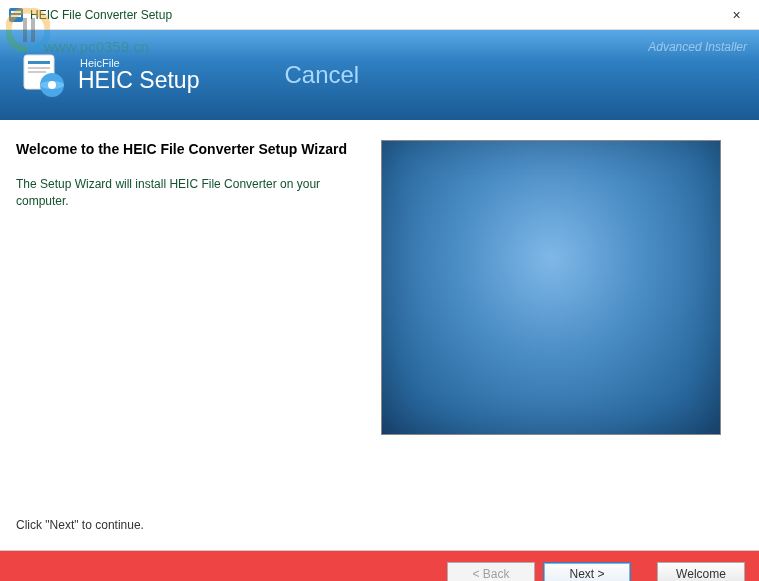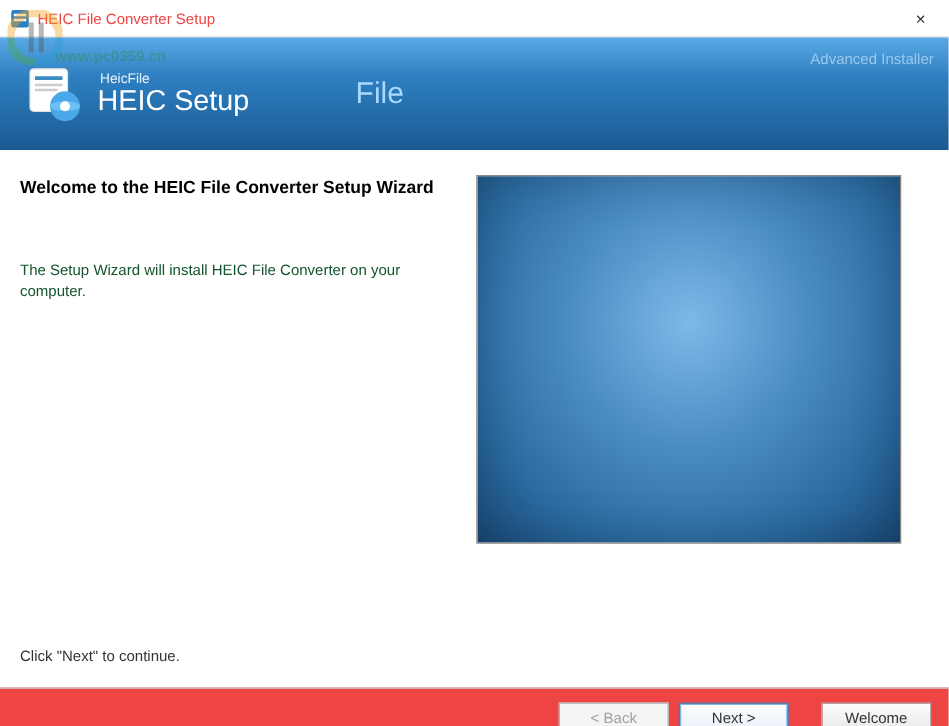--- a/index.html
+++ b/index.html
@@ -21,21 +21,21 @@
       position: relative;
     }
     .titlebar-icon {
       width: 16px;
       height: 16px;
       margin-right: 6px;
     }
     .titlebar-icon svg { width: 100%; height: 100%; }
     .titlebar-text {
       font-size: 12px;
-      color: #ef4444;
+      color: #14532d;
       flex: 1;
     }
     .close-btn {
       position: absolute;
       right: 0;
       top: 0;
       width: 45px;
       height: 30px;
       display: flex;
       align-items: center;
@@ -76,32 +76,32 @@
       color: #a8d8ff;
       font-weight: 300;
       margin-left: 85px;
     }
     .banner-advanced {
       position: absolute;
       right: 12px;
       top: 10px;
       font-size: 12px;
       color: #9cc8ea;
+      font-style: italic;
     }
     .content {
       display: flex;
       height: 430px;
       padding: 20px 24px 10px 16px;
       gap: 20px;
     }
     .left-col {
       flex: 0 0 345px;
       display: flex;
       flex-direction: column;
-      gap: 32px;
     }
     .heading {
       font-size: 14px;
       font-weight: bold;
       color: #000;
       margin-bottom: 18px;
       line-height: 1.3;
     }
     .body-text {
       font-size: 12px;
@@ -182,22 +182,22 @@
       font-size: 24px;
       font-weight: bold;
       color: rgba(80,80,80,0.55);
       letter-spacing: 1px;
       font-family: "SimHei", sans-serif;
     }
     .watermark-url {
       position: absolute;
       left: 38px;
       top: 32px;
-      font-size: 12px;
-      font-weight: bold;
+      font-size: 15px;
+      font-weight: normal;
       color: rgba(40,140,60,0.6);
       font-family: Arial, sans-serif;
     }
   </style>
 </head>
 <body>
 
 <div class="watermark">
   <svg class="watermark-circle" viewBox="0 0 44 44">
     <path d="M22 2 A20 20 0 0 1 42 22" fill="none" stroke="#f5a623" stroke-width="7" opacity="0.7"></path>
@@ -233,21 +233,21 @@
       <rect x="10" y="20" width="18" height="2" fill="#ccc"></rect>
       <circle cx="34" cy="34" r="12" fill="#4aa8e8"></circle>
       <ellipse cx="34" cy="34" rx="12" ry="4" fill="#6cc0f5"></ellipse>
       <circle cx="34" cy="34" r="4" fill="#fff"></circle>
     </svg>
   </div>
   <div class="banner-titles">
     <span class="banner-small">HeicFile</span>
     <span class="banner-large">HEIC Setup</span>
   </div>
-  <span class="banner-setup">File</span>
+  <span class="banner-setup">Cancel</span>
   <span class="banner-advanced">Advanced Installer</span>
 </div>
 
 <div class="content">
   <div class="left-col">
     <div class="heading">Welcome to the HEIC File Converter Setup Wizard</div>
     <div class="body-text">The Setup Wizard will install HEIC File Converter on your computer.</div>
     <div class="footer-text">Click "Next" to continue.</div>
   </div>
   <div class="right-col">

